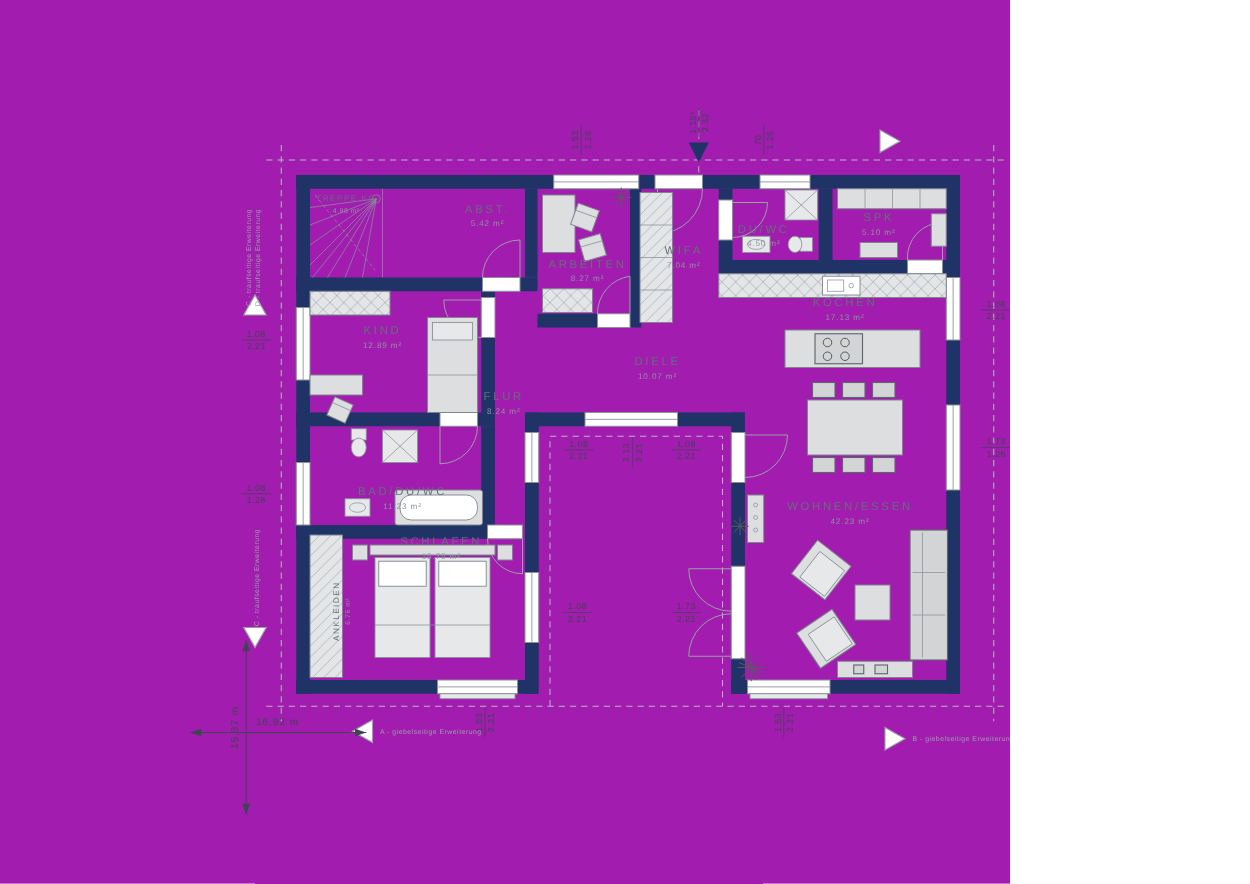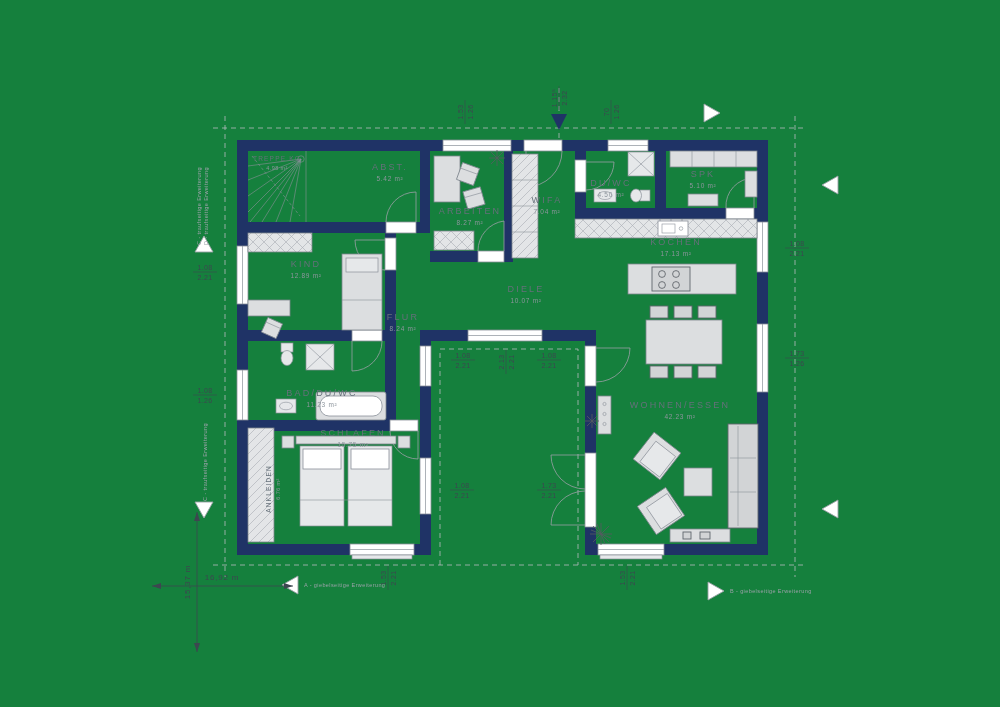--- a/index.html
+++ b/index.html
@@ -1,16 +1,16 @@
 <!DOCTYPE html>
 <html><head>
 <meta charset="utf-8">
 <style>
   html,body{margin:0;padding:0;background:#ffffff;}
-  .canvas{position:relative;width:1000px;height:707px;background:#15803d;overflow:hidden;}
+  .canvas{position:relative;width:808px;height:707px;background:#a21caf;overflow:hidden;}
   svg{position:absolute;left:0;top:0;}
   text{font-family:"Liberation Sans",sans-serif;}
   .room-name{font-size:9px;letter-spacing:2.2px;fill:#65707a;}
   .room-name-sm{font-size:6.5px;letter-spacing:1.2px;fill:#65707a;}
   .room-area{font-size:6.5px;letter-spacing:0.7px;fill:#8d959d;}
   .room-area-sm{font-size:5.5px;letter-spacing:0.4px;fill:#8d959d;}
   .dim text{font-size:7px;fill:#3d4650;letter-spacing:0.4px;}
   .dim line{stroke:#3d4650;stroke-width:0.6;}
   .tiny{font-size:5.5px;fill:#9aa1a8;letter-spacing:0.4px;}
   .scale-label{font-size:8px;fill:#3d4650;letter-spacing:0.8px;}

